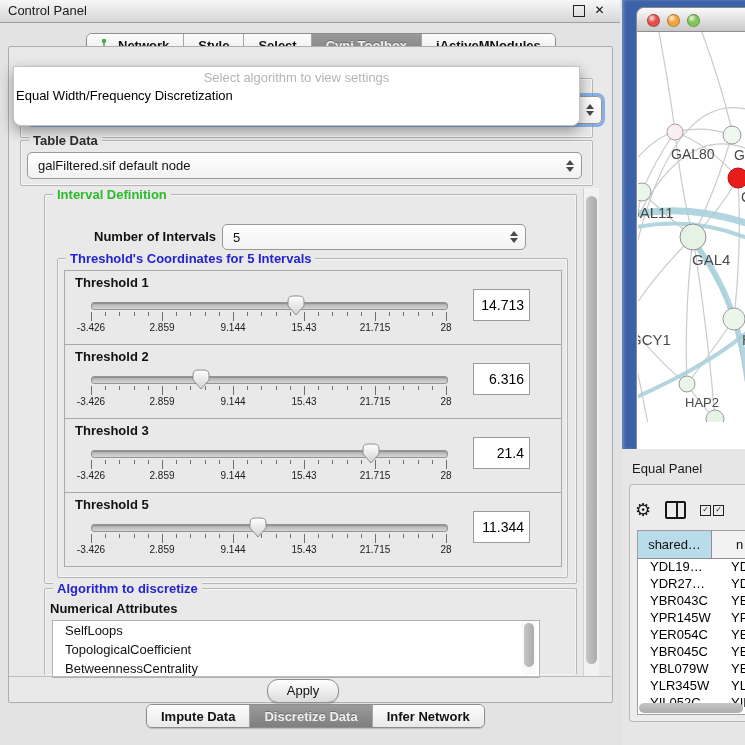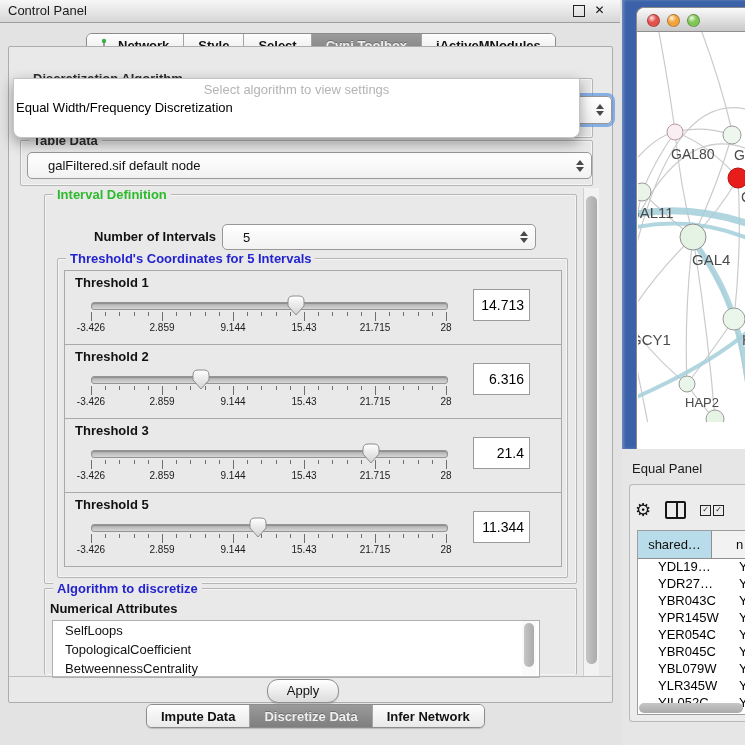--- a/index.html
+++ b/index.html
@@ -33,31 +33,31 @@
   .groupbox{position:absolute;border:1px solid #b6b6b6;border-radius:2px;
     box-shadow:inset 0 0 0 1px rgba(255,255,255,.55);}
   .group-title{position:absolute;top:-8px;left:8px;background:#e9e9e9;padding:0 4px;
     font-size:13px;font-weight:bold;color:#2c2c2c;white-space:nowrap;}
   .group-title.green{color:var(--green-title,#2dbb2d);}
   .group-title.blue{color:var(--blue-title,#2323cf);}
 
   
   .combo{position:absolute;background:linear-gradient(#ffffff,#f2f2f2);
     border:1px solid #979797;border-radius:5px;box-shadow:inset 0 1px 0 #fff;
-    font-size:13px;color:#111;display:flex;align-items:center;padding:0 22px 0 20px;}
+    font-size:13px;color:#111;display:flex;align-items:center;padding:0 22px 0 10px;}
   .combo .arrows{position:absolute;right:7px;top:50%;transform:translateY(-50%);
     display:flex;flex-direction:column;gap:2px;}
   .combo .arrows i{display:block;width:0;height:0;border-left:4px solid transparent;
     border-right:4px solid transparent;}
   .combo .arrows i.up{border-bottom:5px solid #4a4a4a;}
   .combo .arrows i.dn{border-top:5px solid #4a4a4a;}
   .combo.focused{box-shadow:0 0 0 3px rgba(100,155,225,.75),inset 0 1px 0 #fff;}
 
   
-  #algo-popup{left:13px;top:78px;width:565px;height:58px;background:#fff;
+  #algo-popup{left:13px;top:66px;width:565px;height:58px;background:#fff;
     border:1px solid #c4c4c4;border-radius:1px 1px 8px 8px;
     box-shadow:0 5px 14px rgba(0,0,0,.38);z-index:40;}
   #algo-popup .ph{height:18px;text-align:center;font-size:13px;color:#b4b4b4;padding-top:3px;}
   #algo-popup .opt{height:18px;font-size:13px;color:#000;padding-left:2px;white-space:nowrap;}
   #algo-popup .opt.first{font-weight:bold;}
 
   
   .vscroll-track{position:absolute;background:#f2f2f2;border-left:1px solid #d0d0d0;}
   .scroll-thumb{position:absolute;background:linear-gradient(90deg,#c6c6c6,#ababab);
     border-radius:6px;}
@@ -116,21 +116,21 @@
   .chk{width:9px;height:9px;border:1.5px solid #222;font-size:8px;line-height:8px;
     text-align:center;color:#222;display:inline-block;}
   #check-icons{display:flex;gap:2px;}
   #tp-table{left:637px;top:530px;width:108px;height:183px;background:#fff;
     border:1px solid #9d9d9d;border-right:none;overflow:hidden;}
   #tp-header{display:flex;height:27px;border-bottom:1px solid #8f8f8f;}
   .th{font-size:13px;color:#111;display:flex;align-items:center;justify-content:center;}
   #th-col1{width:73px;background:var(--header-blue,#b9dcea);border-right:1px solid #8f8f8f;}
   #th-col2{flex:1;background:#f2f2f2;justify-content:flex-start;padding-left:24px;}
   .tr{display:flex;height:17px;font-size:13px;color:#000;}
-  .td1{width:73px;padding-left:20px;white-space:nowrap;overflow:hidden;}
+  .td1{width:73px;padding-left:12px;white-space:nowrap;overflow:hidden;}
   .td2{flex:1;padding-left:8px;white-space:nowrap;overflow:hidden;}
   #tp-hscroll{left:639px;top:703px;width:104px;height:10px;border-radius:5px;}
 
   svg text{font-family:"Liberation Sans","DejaVu Sans",sans-serif;}
 </style>
 </head>
 <body>
 
 <div id="stage">
 

